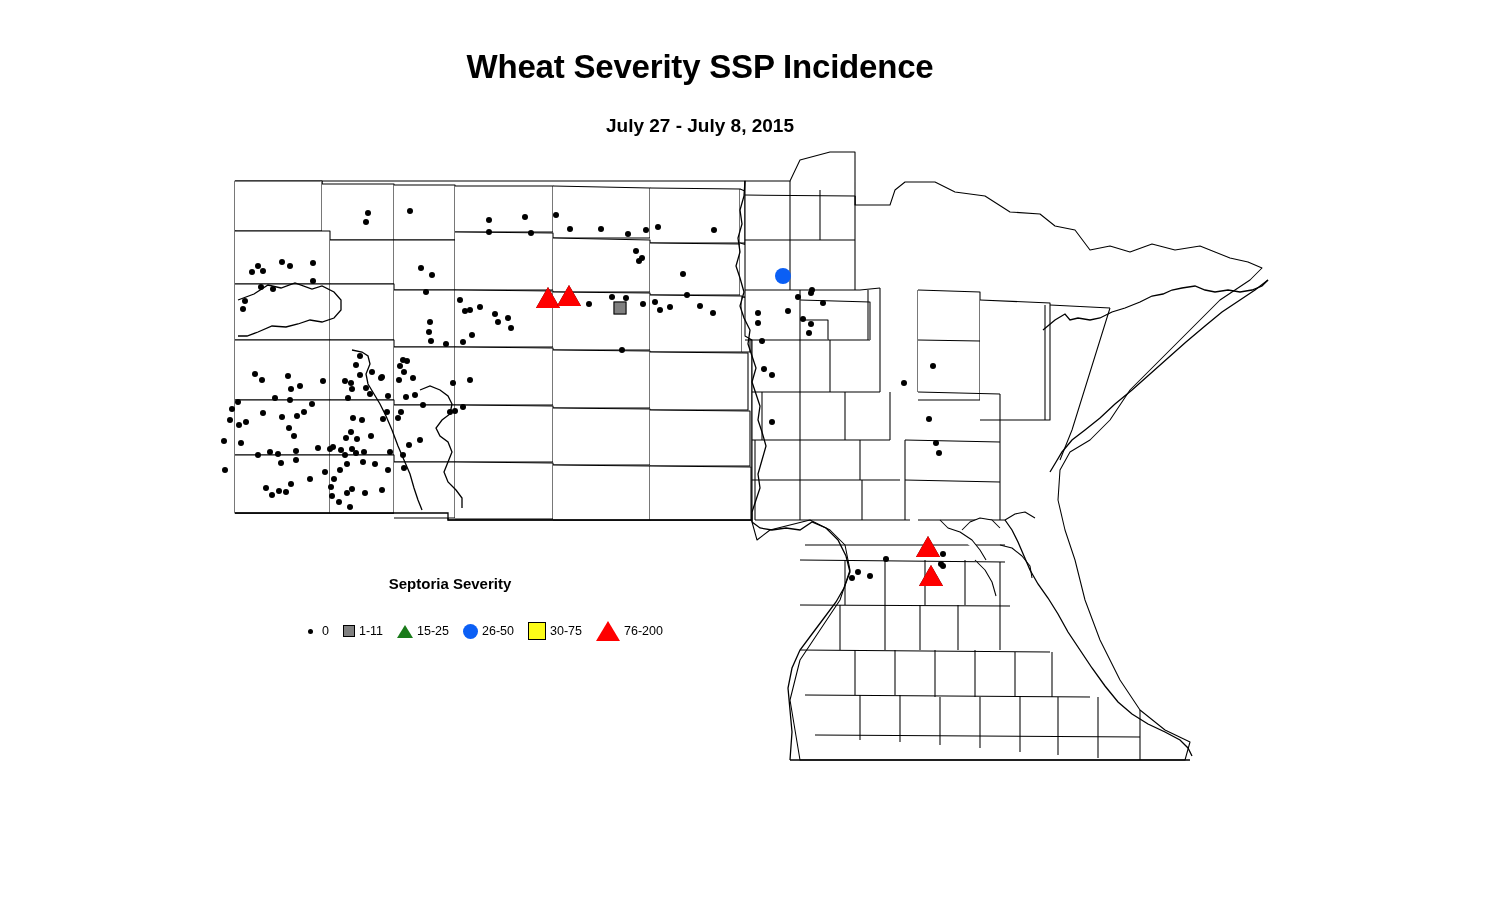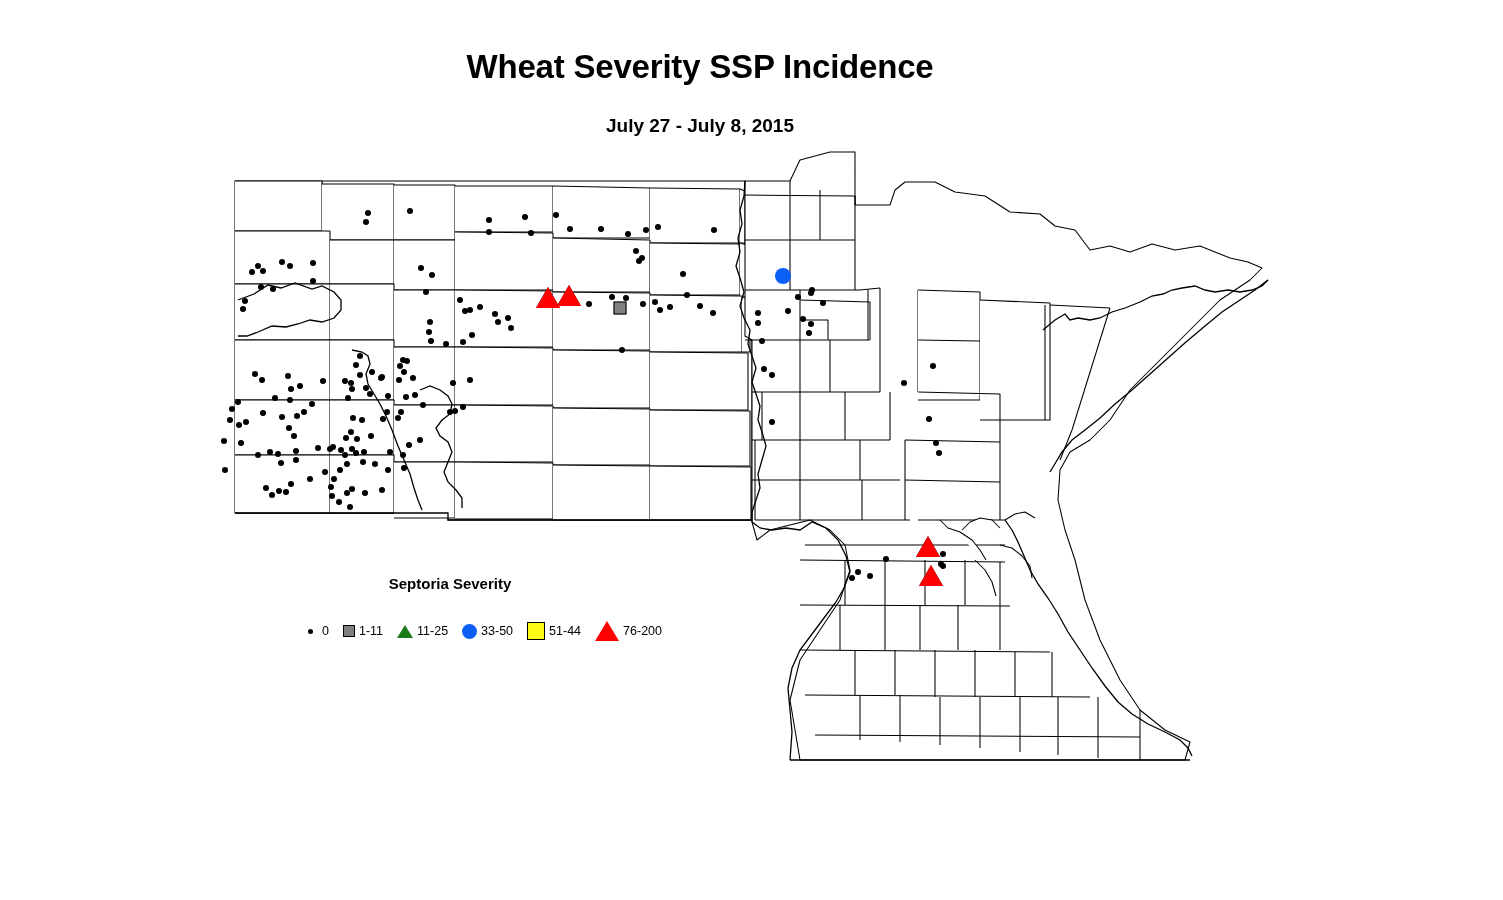--- a/index.html
+++ b/index.html
@@ -556,31 +556,31 @@
         <span class="legend-label">0</span>
       </div>
 
       <div class="legend-item">
         <span class="sym sym-sq-gray"></span>
         <span class="legend-label">1-11</span>
       </div>
 
       <div class="legend-item">
         <span class="sym sym-tri-green"></span>
-        <span class="legend-label">11-25</span>
+        <span class="legend-label">15-25</span>
       </div>
 
       <div class="legend-item">
         <span class="sym sym-circ-blue"></span>
-        <span class="legend-label">33-50</span>
+        <span class="legend-label">26-50</span>
       </div>
 
       <div class="legend-item">
         <span class="sym sym-sq-yellow"></span>
-        <span class="legend-label">51-44</span>
+        <span class="legend-label">30-75</span>
       </div>
 
       <div class="legend-item">
         <span class="sym sym-tri-red"></span>
         <span class="legend-label">76-200</span>
       </div>
 
     </div>
   </div>
 

